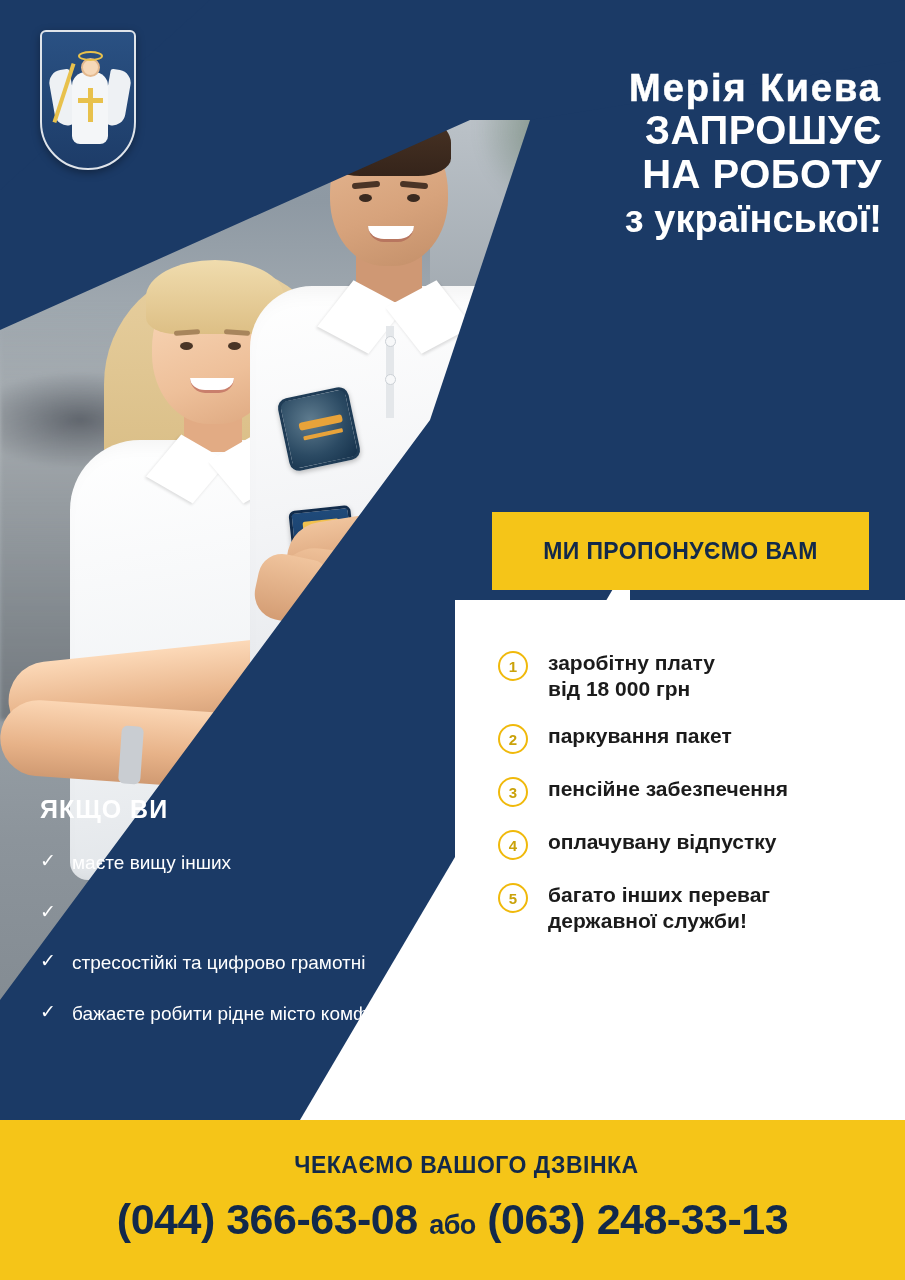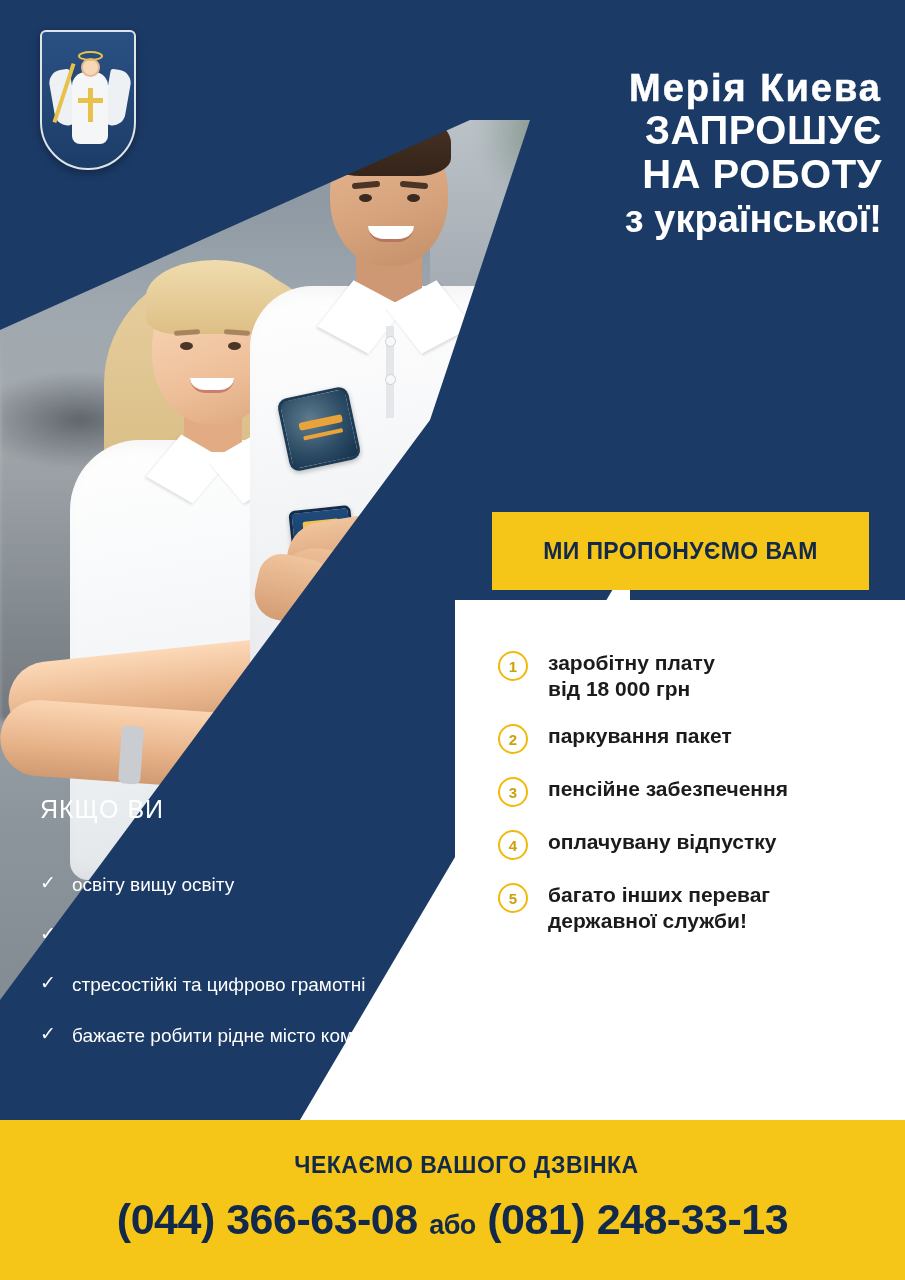--- a/index.html
+++ b/index.html
@@ -379,22 +379,22 @@
   }
   .benefit .btext {
     font-size: 21px; color: #1b1b1b; line-height: 1.22; font-weight: 700;
   }
 
   
   .if-you {
     position: absolute; left: 40px; top: 795px; width: 420px;
   }
   .if-title {
-    font-size: 25px; font-weight: 400; color: #ffffff; letter-spacing: 1px;
-    margin-bottom: 48px;
+    font-size: 25px; font-weight: 700; color: #ffffff; letter-spacing: 1px;
+    margin-bottom: 26px;
   }
   .if-item {
     display: flex; align-items: flex-start; margin-bottom: 26px;
   }
   .if-check {
     flex: 0 0 auto; width: 22px; color: #ffffff; font-size: 19px; line-height: 1.2;
     margin-right: 10px;
   }
   .if-text {
     font-size: 19px; color: #ffffff; line-height: 1.32;
@@ -528,37 +528,37 @@
       <div class="btext" style="white-space:pre-line">багато інших переваг
 державної служби!</div>
     </div>
   </div>
 
   <div class="if-you">
     <div class="if-title">ЯКЩО ВИ</div>
 
     <div class="if-item">
       <div class="if-check">✓</div>
-      <div class="if-text" style="white-space:pre-line">освіту вищу освіту</div>
+      <div class="if-text" style="white-space:pre-line">маєте вищу інших</div>
     </div>
     <div class="if-item">
       <div class="if-check">✓</div>
     </div>
     <div class="if-item">
       <div class="if-check">✓</div>
       <div class="if-text" style="white-space:pre-line">стресостійкі та цифрово грамотні</div>
     </div>
     <div class="if-item">
       <div class="if-check">✓</div>
       <div class="if-text" style="white-space:pre-line">бажаєте робити рідне місто комфортнішим</div>
     </div>
   </div>
 
   <div class="footer">
     <div class="footer-wait">ЧЕКАЄМО ВАШОГО ДЗВІНКА</div>
     <div class="footer-phones">
       <span>(044) 366-63-08</span>
       <span class="abo">або</span>
-      <span>(081) 248-33-13</span>
+      <span>(063) 248-33-13</span>
     </div>
   </div>
 
 </div>
 
 </body></html>

